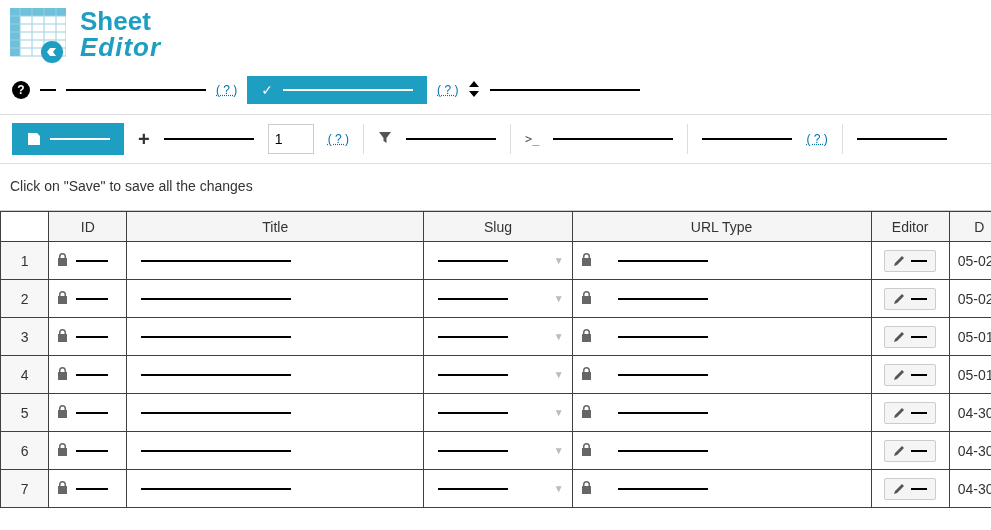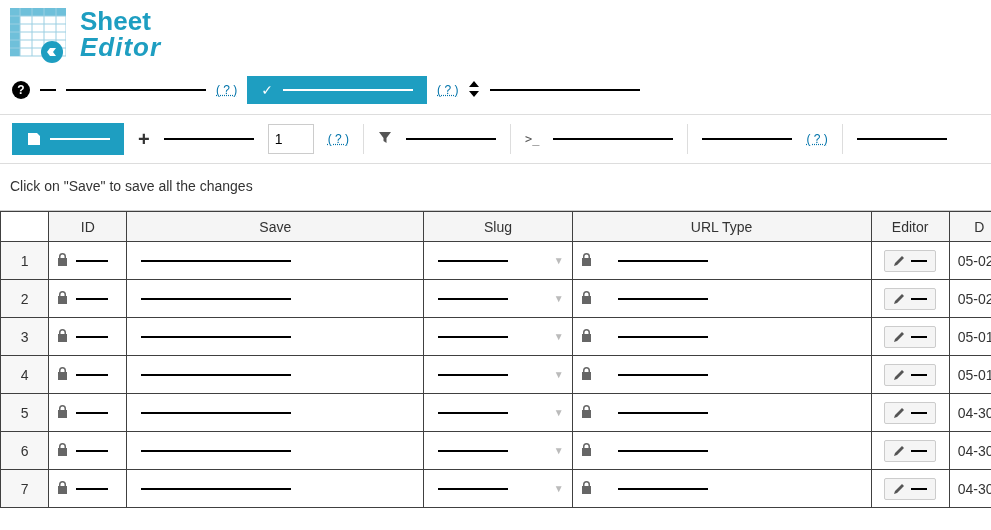--- a/index.html
+++ b/index.html
@@ -145,21 +145,21 @@
         <col class="col-title">
         <col class="col-type">
         <col class="col-slug">
         <col class="col-content">
         <col class="col-date">
   </colgroup>
   <thead>
     <tr>
       <th></th>
       <th>ID</th>
-      <th>Save</th>
+      <th>Title</th>
       <th>Slug</th>
       <th>URL Type</th>
       <th>Editor</th>
       <th>D</th>
     </tr>
   </thead>
   <tbody id="sheet-body">
         <tr>
           <td class="rownum">1</td>
           <td>

